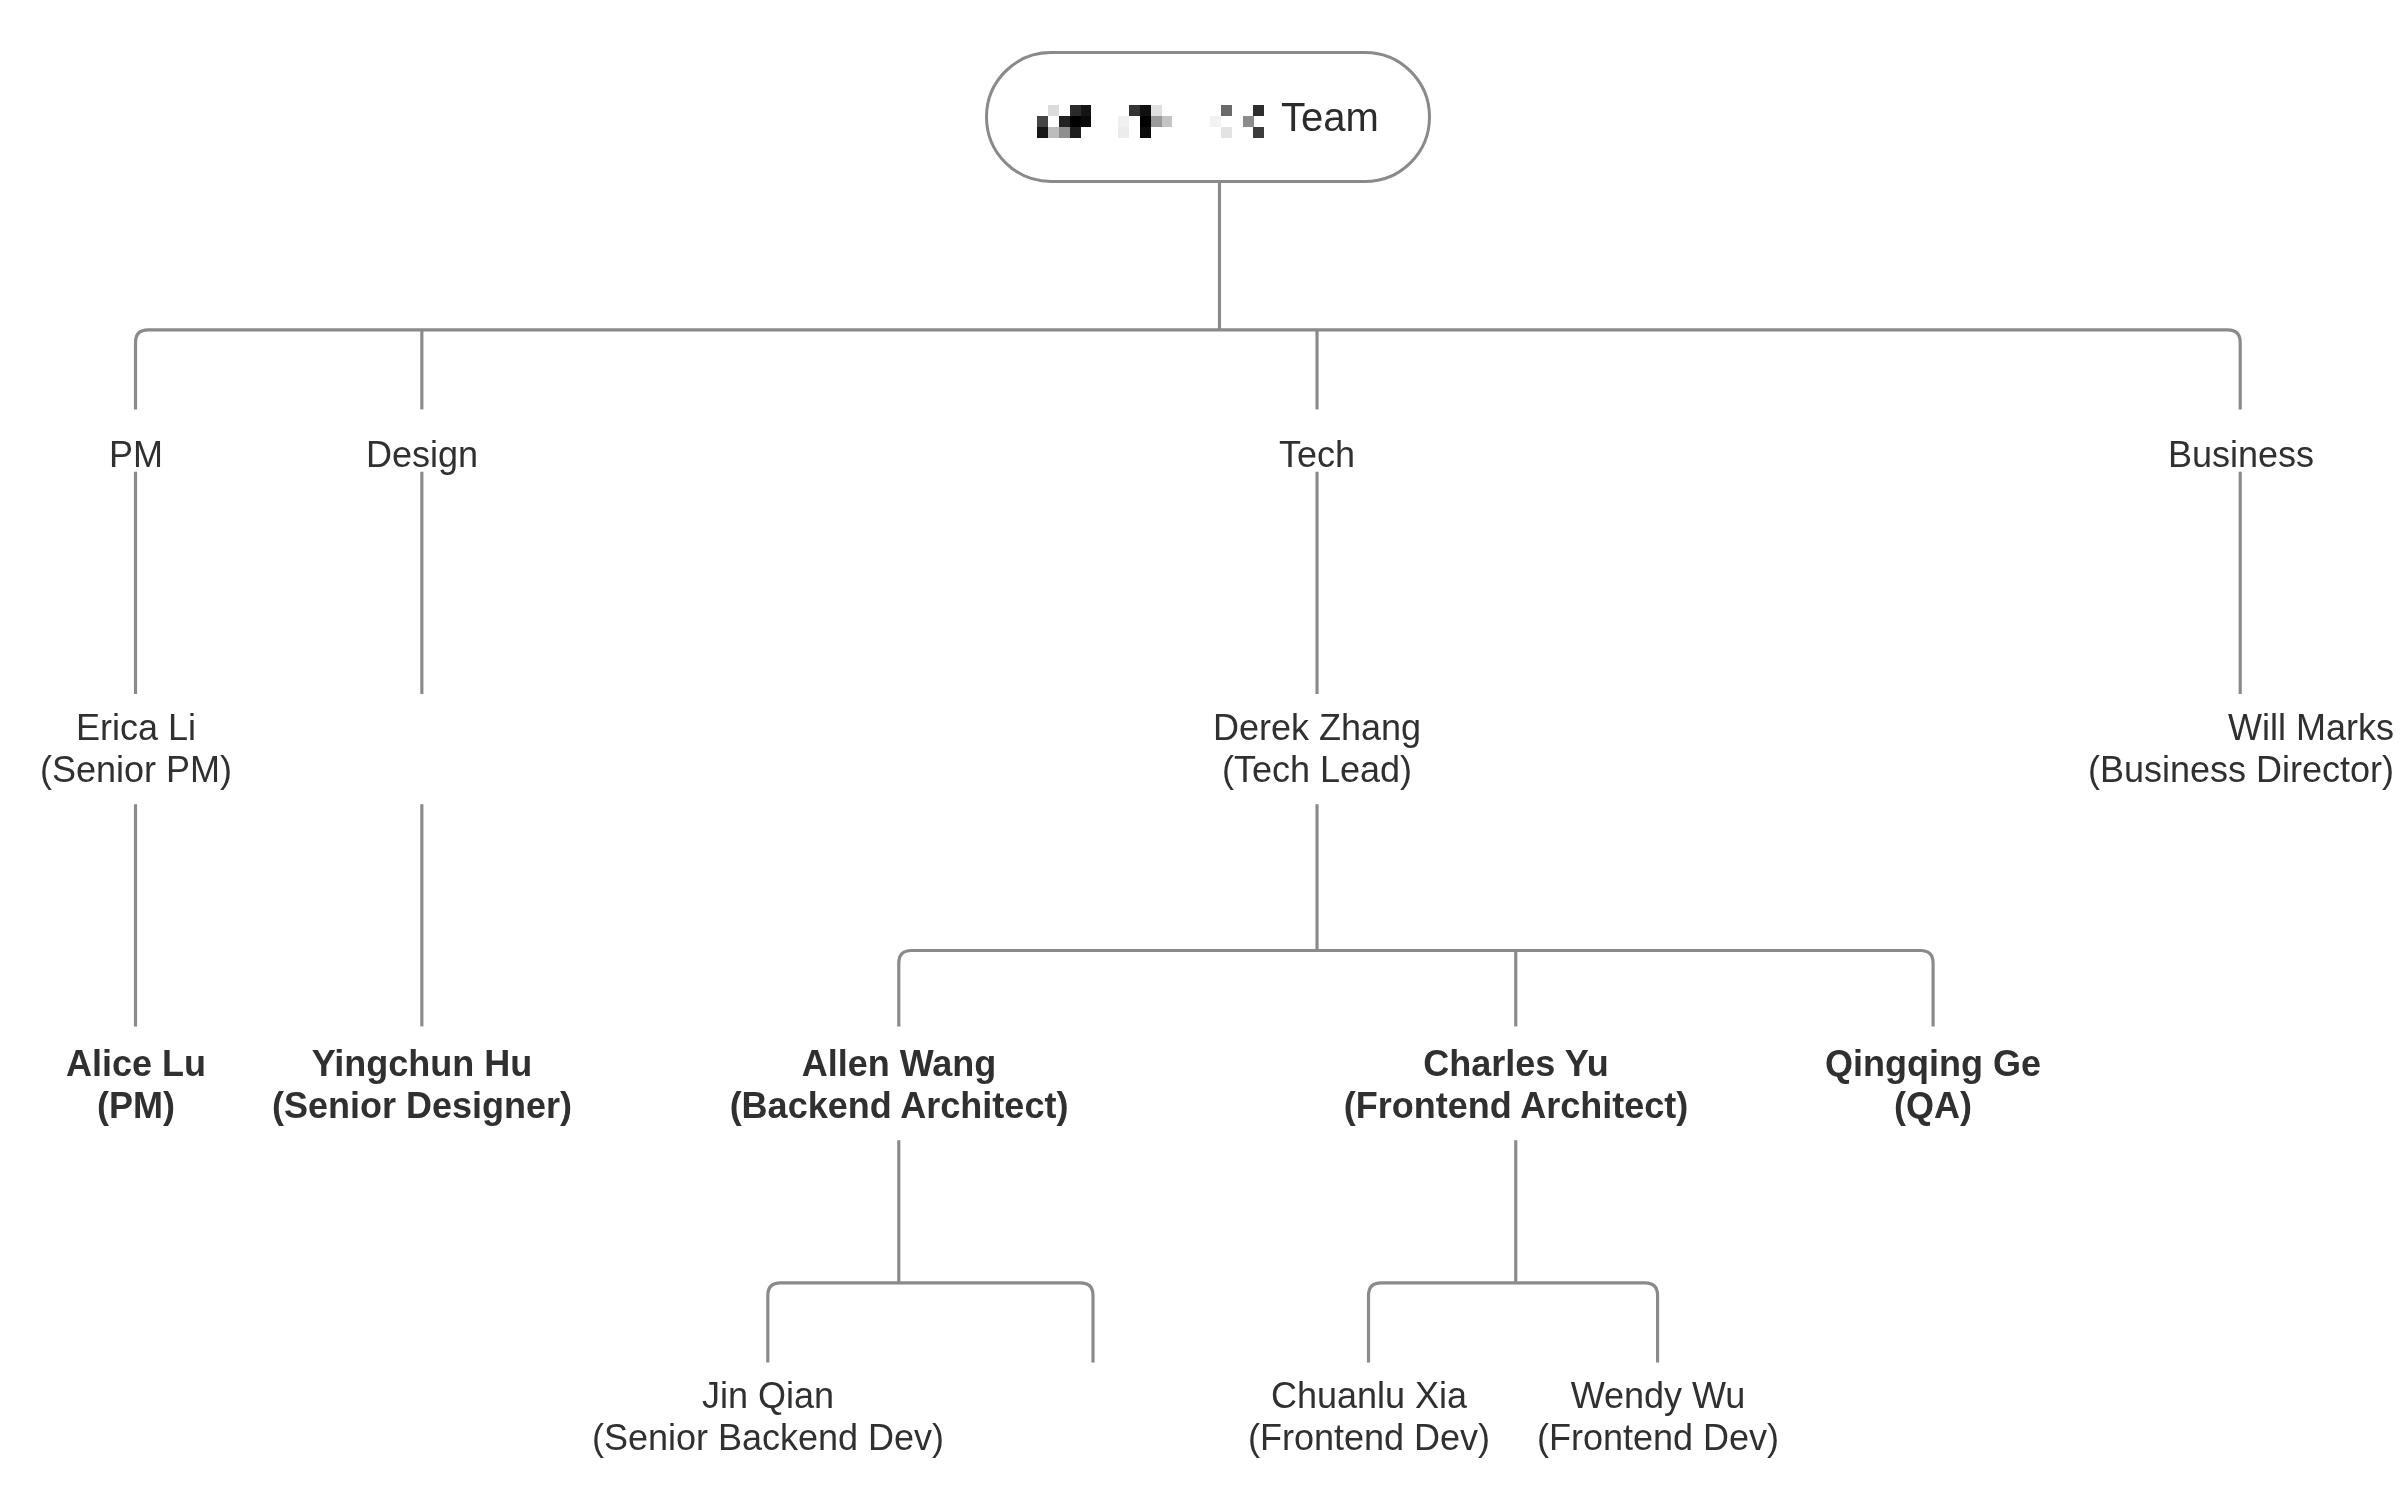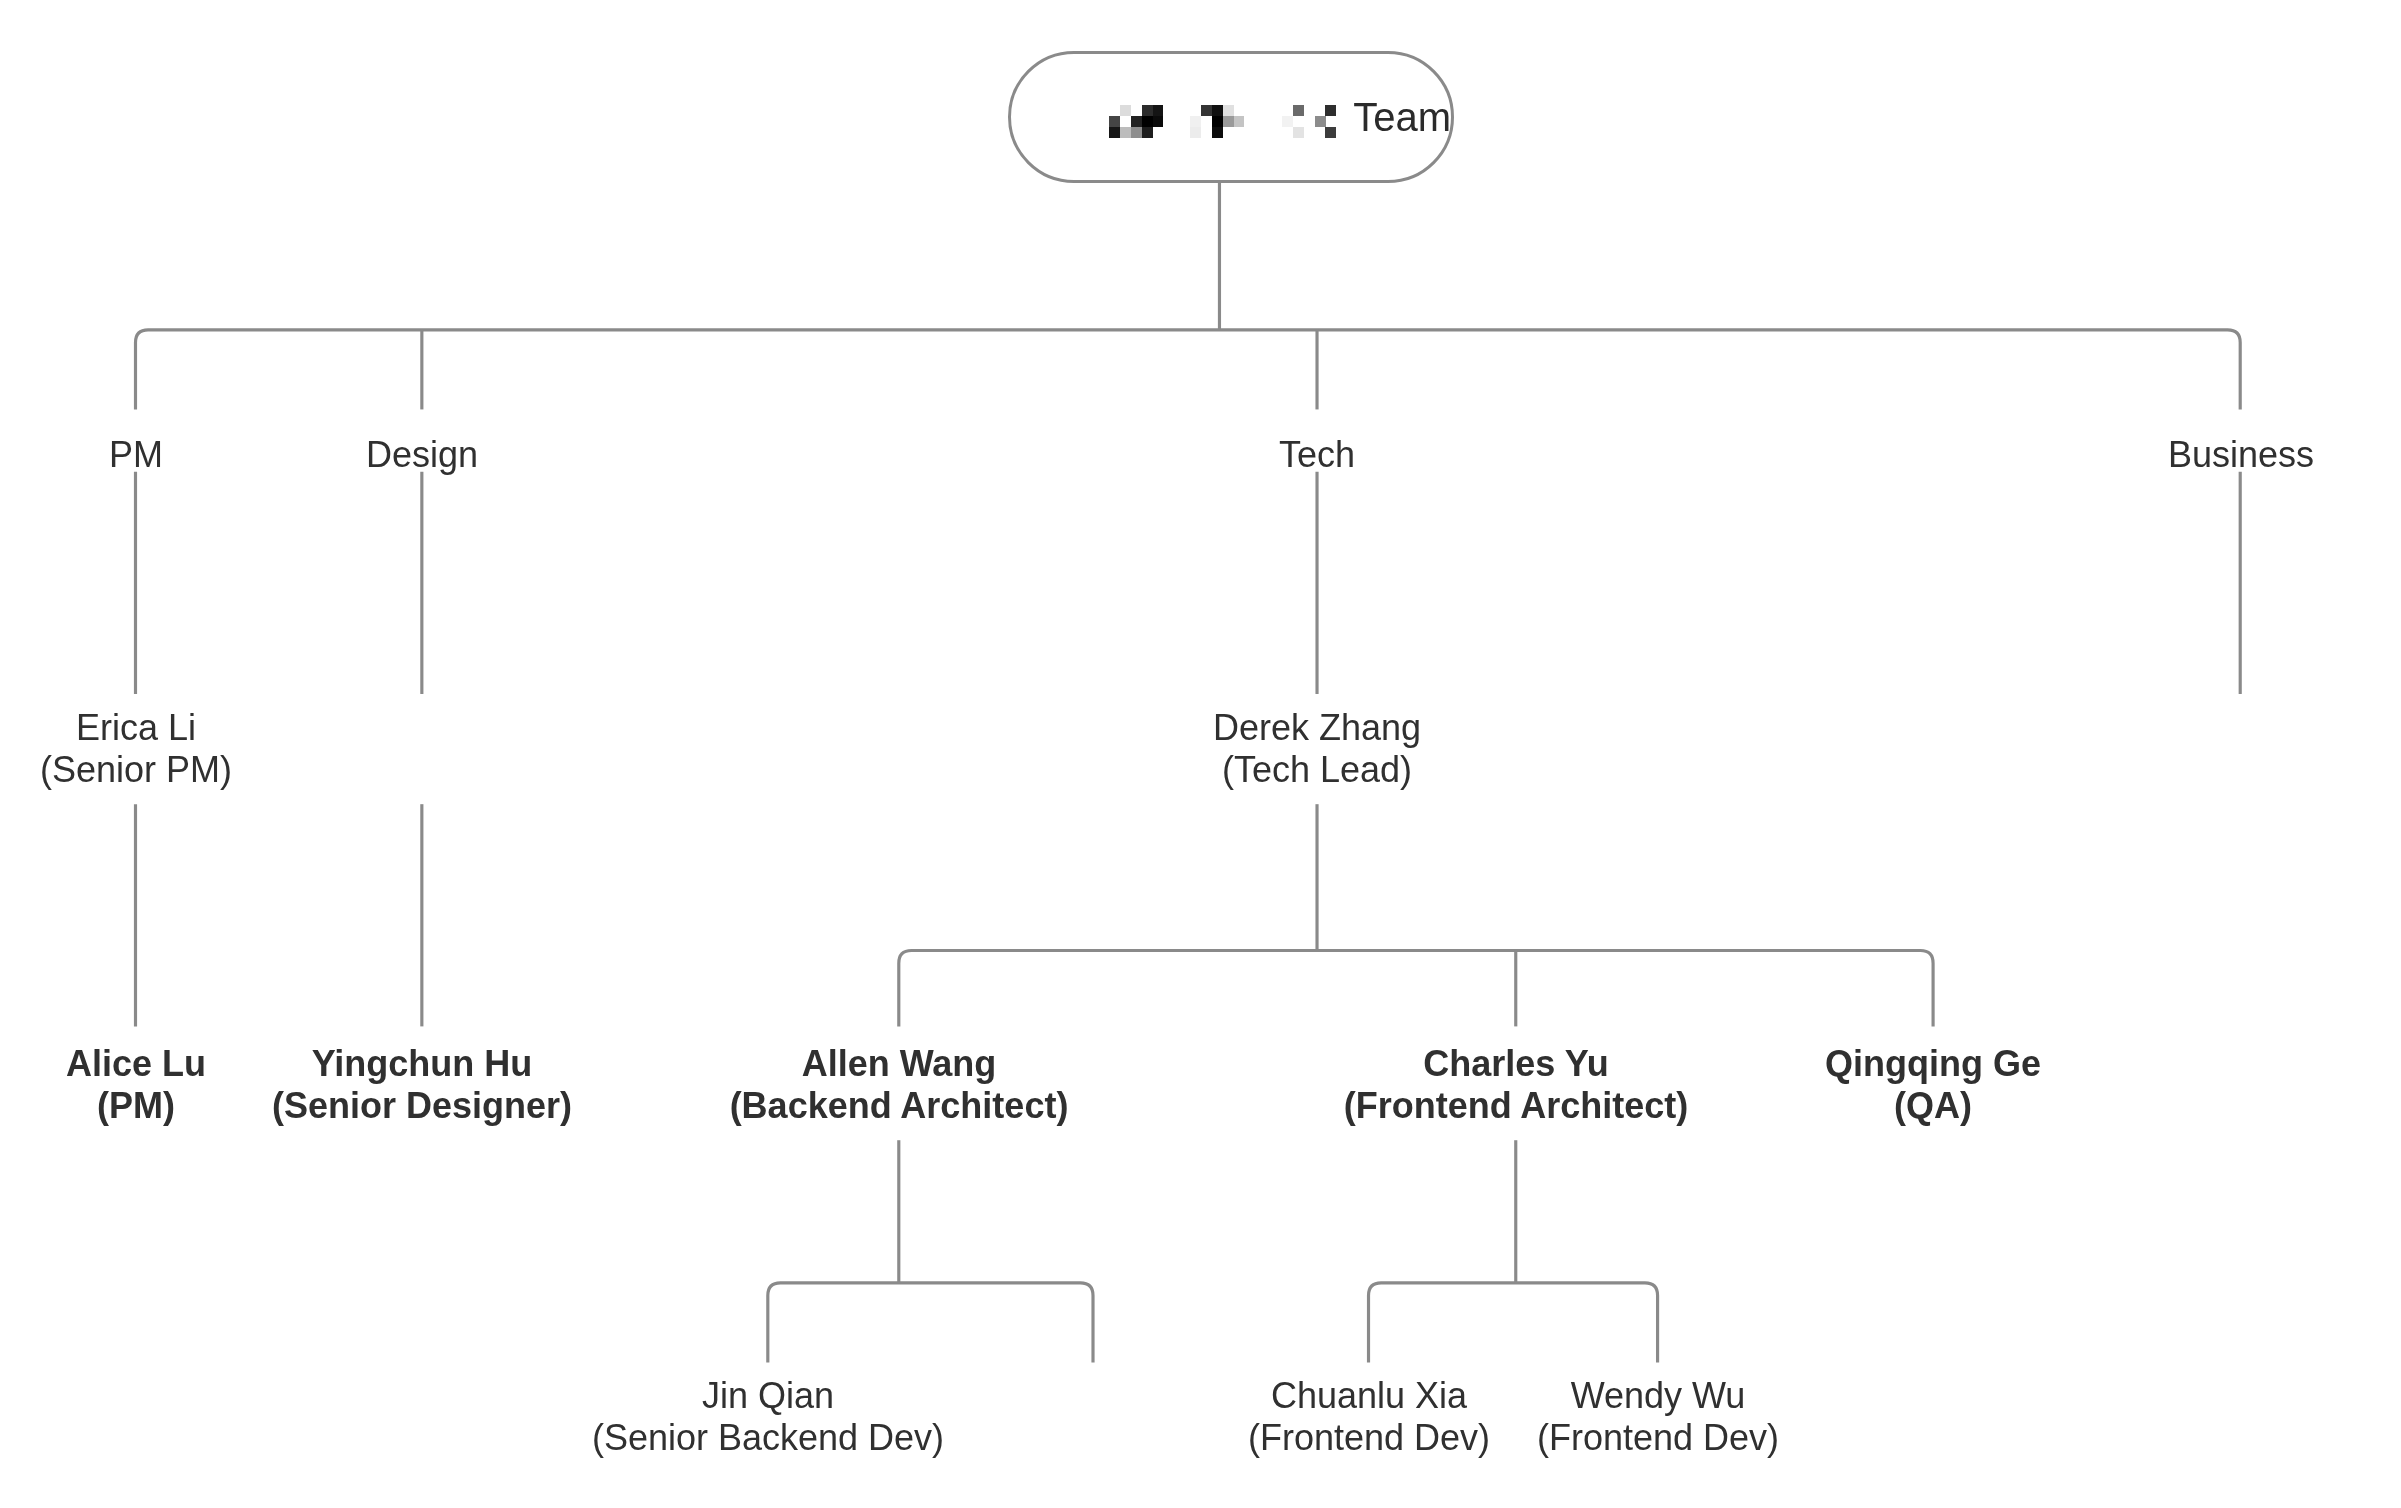--- a/index.html
+++ b/index.html
@@ -18,28 +18,28 @@
     width: 2401px; height: 1509px;
   }
   svg.connectors path {
     fill: none;
     stroke: #8a8a8a;
     stroke-width: 3.5;
   }
   
   .root-node {
     position: absolute;
-    left: 1008px; top: 51px;
+    left: 985px; top: 51px;
     width: 446px; height: 132px;
     border: 3.6px solid #8a8a8a;
     border-radius: 70px;
     box-sizing: border-box;
     display: flex;
     align-items: center;
-    justify-content: flex-end;
+    justify-content: center;
     gap: 0;
   }
   .root-label {
     font-size: 40px;
     color: #2b2b2b;
     white-space: nowrap;
   }
   
   .px {
     position: relative;
@@ -142,20 +142,24 @@
   <div class="branch-label col-business">Business</div>
 
   <div class="member row-2 col-pm">
     <span class="name">Erica Li</span>
     <span class="role">(Senior PM)</span>
   </div>
   <div class="member row-2 col-tech">
     <span class="name">Derek Zhang</span>
     <span class="role">(Tech Lead)</span>
   </div>
+  <div class="member row-2 col-business">
+    <span class="name">Will Marks</span>
+    <span class="role">(Business Director)</span>
+  </div>
 
   <div class="member row-3 col-pm">
     <span class="name">Alice Lu</span>
     <span class="role">(PM)</span>
   </div>
   <div class="member row-3 col-design">
     <span class="name">Yingchun Hu</span>
     <span class="role">(Senior Designer)</span>
   </div>
   <div class="member row-3 col-allen">

